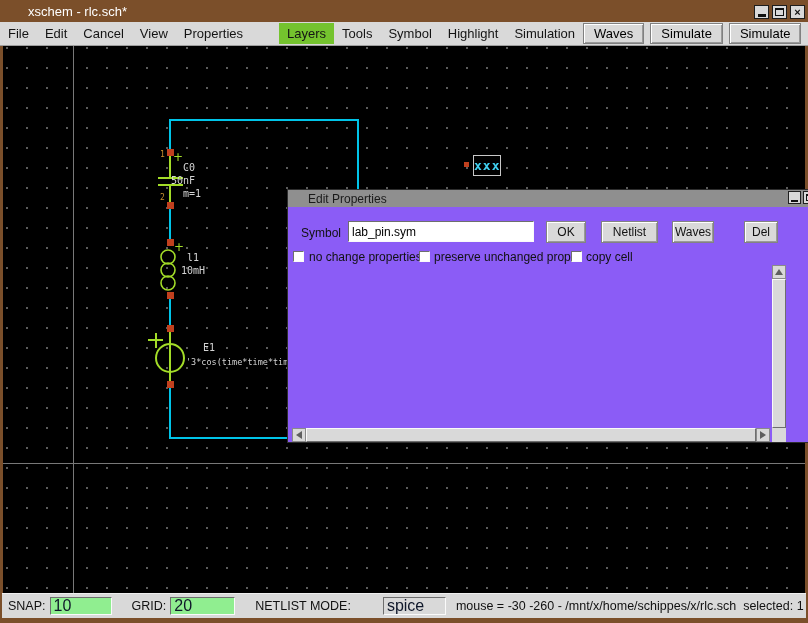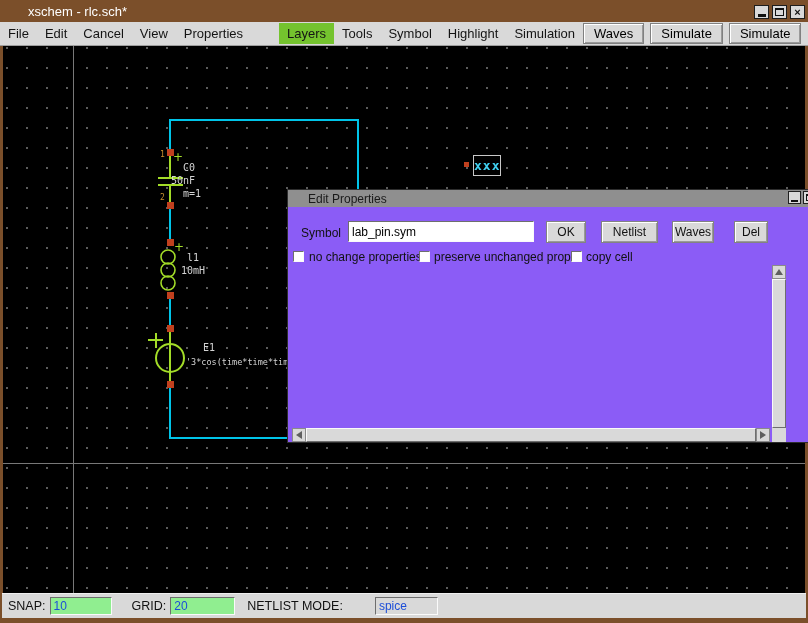--- a/index.html
+++ b/index.html
@@ -96,21 +96,21 @@
               border-color:#fafafa #6e6e6e #6e6e6e #fafafa; }
   .grip { position:absolute; left:484px; top:238px; width:14px; height:14px; background:#d9d9d9; }
 
   
   .statusbar { position:absolute; left:2px; top:593px; width:804px; height:25px;
                background:#d9d9d9; border-top:1px solid #efefef;
                display:flex; align-items:center; font-size:12.5px; color:#111; }
   .sb-label { margin-left:6px; white-space:nowrap; }
   .sb-entry { height:18px; background:#90ee90; border:1px solid;
               border-color:#6e6e6e #fafafa #fafafa #6e6e6e;
-              font-family:"Liberation Sans", sans-serif; font-size:12px; color:#1d4ed8;
+              font-family:"Liberation Sans", sans-serif; font-size:16px; color:#0f172a;
               padding:0 3px; margin-left:4px; outline:none; }
   .sb-entry.gray { background:#d9d9d9; }
   .sb-info { margin-left:10px; white-space:pre; }
 </style>
 </head>
 <body>
 
 <div id="window">
 
   <div class="titlebar">
@@ -217,21 +217,21 @@
       </div>
     </div>
 
 
     <div class="dlg-label" style="left:13px;top:36px">Symbol</div>
     <input class="entry" style="left: 60px; top: 31px; width: 186px; height: 21px;" value="lab_pin.sym">
 
     <button class="tbtn" style="left:258px;top:31px;width:40px;height:22px">OK</button>
     <button class="tbtn" style="left:313px;top:31px;width:57px;height:22px">Netlist</button>
     <button class="tbtn" style="left:384px;top:31px;width:42px;height:22px">Waves</button>
-    <button class="tbtn" style="left:446px;top:31px;width:34px;height:22px">Del</button>
+    <button class="tbtn" style="left:456px;top:31px;width:34px;height:22px">Del</button>
 
     <div class="cb-box" style="left:5px;top:61px"></div>
     <div class="dlg-label" style="left:21px;top:60px">no change properties</div>
     <div class="cb-box" style="left:131px;top:61px"></div>
     <div class="dlg-label" style="left:146px;top:60px">preserve unchanged props</div>
     <div class="cb-box" style="left:283px;top:61px"></div>
     <div class="dlg-label" style="left:298px;top:60px">copy cell</div>
 
 
     <div class="vscroll">
@@ -253,17 +253,18 @@
         </div>
     </div>
     <div class="grip"></div>
   </div>
 
   <div class="statusbar">
     <span class="sb-label">SNAP:</span>
     <input class="sb-entry" style="width: 62px;" value="10">
     <span class="sb-label" style="margin-left:20px">GRID:</span>
     <input class="sb-entry" style="width: 65px;" value="20">
-    <span class="sb-label" style="margin-left:12px">NETLIST MODE:</span>
+    <span class="sb-label" style="margin-left:20px">NETLIST MODE:</span>
     <input class="sb-entry gray" style="width: 63px; margin-left: 32px;" value="spice">
+    <span class="sb-info">mouse = -30 -260 - /mnt/x/home/schippes/x/rlc.sch  selected: 1</span>
   </div>
 
 </div>
 
 </body></html>

